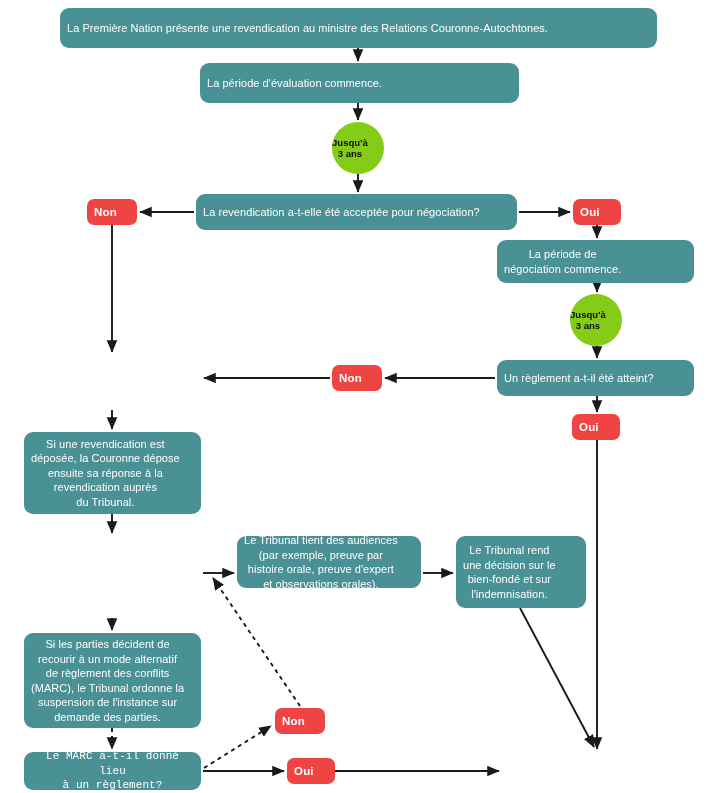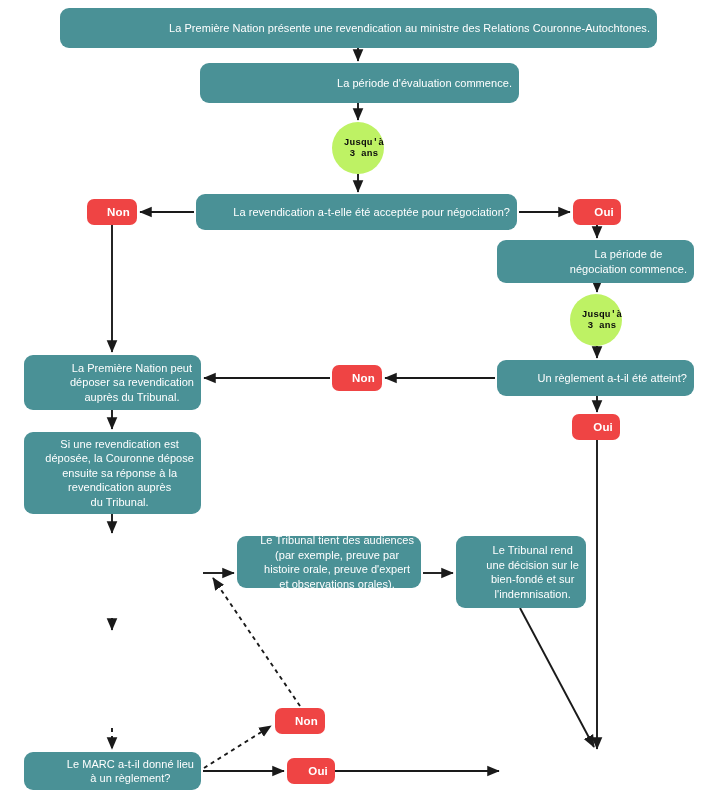--- a/index.html
+++ b/index.html
@@ -23,49 +23,48 @@
     top: 0;
     width: 719px;
     height: 793px;
     pointer-events: none;
   }
   .node {
     position: absolute;
     box-sizing: border-box;
     display: flex;
     align-items: center;
-    justify-content: flex-end;
+    justify-content: flex-start;
     text-align: center;
     color: #ffffff;
     border-radius: 9px;
     font-size: 11px;
     line-height: 14.5px;
     padding: 4px 7px;
     letter-spacing: 0.05px;
     z-index: 2;
   }
   .node.process {
     background: #4a9196;
   }
   .node.label {
     background: #ef4444;
     border-radius: 7px;
     font-weight: bold;
     font-size: 11.5px;
     letter-spacing: 0.2px;
   }
   .node.timer {
-    background: #bef264;
+    background: #84cc16;
     color: #0d0d0d;
     border-radius: 50%;
     font-weight: bold;
     font-size: 9.5px;
     line-height: 11.5px;
     padding: 0;
-    font-family: Liberation Mono, monospace;
   }
   .node .txt {
     display: block;
     white-space: pre-line;
   }
 </style>
 </head>
 <body>
 
 <div id="canvas">
@@ -171,25 +170,20 @@
   </div>
 
   <div class="node label" style="left:332px; top:365px; width:50px; height:26px;">
     <span class="txt">Non</span>
   </div>
 
   <div class="node label" style="left:572px; top:414px; width:48px; height:26px;">
     <span class="txt">Oui</span>
   </div>
 
-  <div class="node process" style="left:24px; top:355px; width:177px; height:55px;">
-    <span class="txt">La Première Nation peut
-déposer sa revendication
-auprès du Tribunal.</span>
-  </div>
 
   <div class="node process" style="left:24px; top:432px; width:177px; height:82px;border-radius:9px;">
     <span class="txt">Si une revendication est
 déposée, la Couronne dépose
 ensuite sa réponse à la
 revendication auprès
 du Tribunal.</span>
   </div>
 
 
@@ -200,22 +194,30 @@
 et observations orales).</span>
   </div>
 
   <div class="node process" style="left:456px; top:536px; width:130px; height:72px;">
     <span class="txt">Le Tribunal rend
 une décision sur le
 bien-fondé et sur
 l'indemnisation.</span>
   </div>
 
-
-  <div class="node process" style="left:24px; top:752px; width:177px; height:38px;">
+  <div class="node process" style="left:24px; top:633px; width:177px; height:95px;">
+    <span class="txt">Si les parties décident de
+recourir à un mode alternatif
+de règlement des conflits
+(MARC), le Tribunal ordonne la
+suspension de l'instance sur
+demande des parties.</span>
+  </div>
+
+  <div class="node process" style="left:24px; top:752px; width:177px; height:38px;font-family:Liberation Mono, monospace;">
     <span class="txt">Le MARC a-t-il donné lieu
 à un règlement?</span>
   </div>
 
   <div class="node label" style="left:275px; top:708px; width:50px; height:26px;">
     <span class="txt">Non</span>
   </div>
 
   <div class="node label" style="left:287px; top:758px; width:48px; height:26px;">
     <span class="txt">Oui</span>

